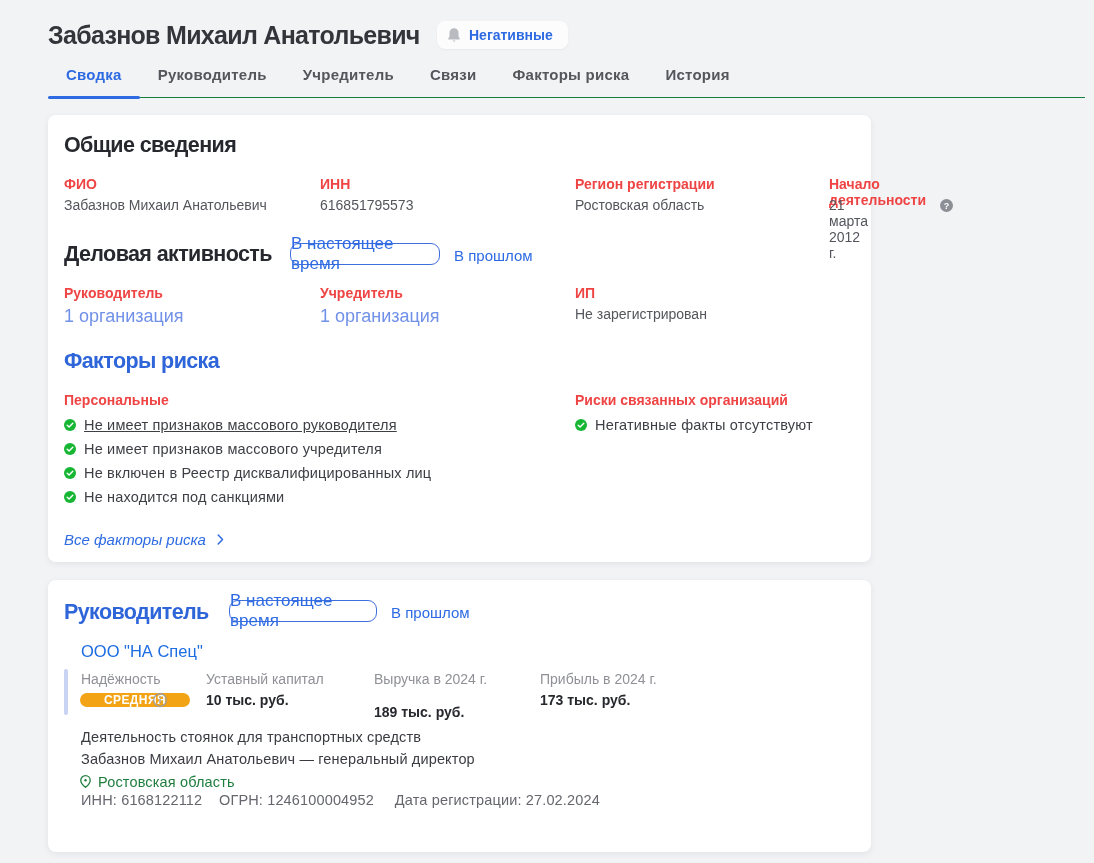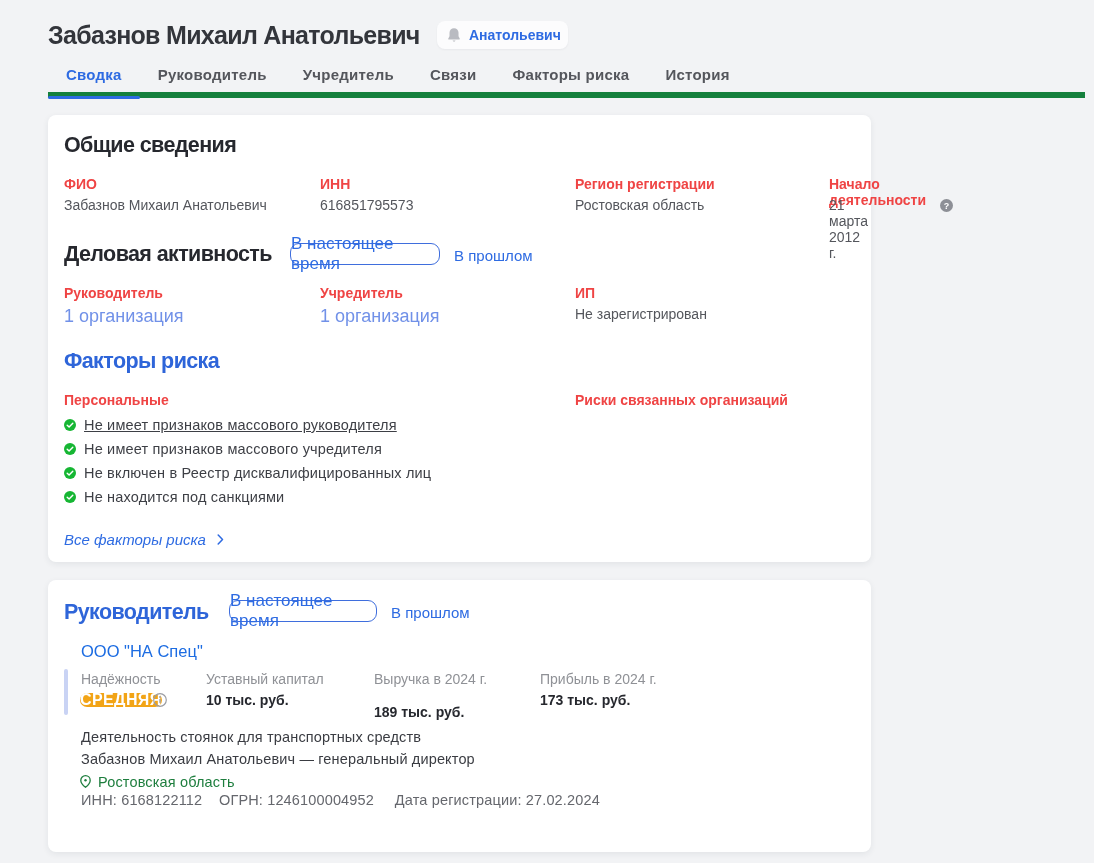--- a/index.html
+++ b/index.html
@@ -24,21 +24,21 @@
   display:flex; align-items:center; justify-content:flex-start;
   padding-left:9px;
 }
 .track-btn svg { display:block; }
 .track-btn span {
   color:#2e6be2; font-weight:bold; font-size:14px; margin-left:7px;
 }
 
 .tabs {
   left:48px; top:60px; width:1037px; height:38px;
-  border-bottom:6px solid #15803d;
+  border-bottom:1px solid #15803d;
   display:flex;
 }
 .tab {
   font-size:15px; font-weight:bold; color:#54565c;
   padding:6px 18px 0 18px; height:38px; position:relative;
   letter-spacing:0.25px;
 }
 .tab.active { color:#2e6be2; }
 .tab.active::after {
   content:""; position:absolute; left:0; right:0; bottom:-1px;
@@ -68,21 +68,21 @@
 </head>
 <body>
 
 <div class="abs h1">Забазнов Михаил Анатольевич</div>
 
 <div class="abs track-btn">
   <svg width="16" height="17" viewBox="0 0 16 17">
     <path fill="#b9bbc1" d="M8 1.2c-2.6 0-4.5 2-4.5 4.6v3.4l-1.2 2.3c-.25.5.1 1.1.66 1.1h10.1c.56 0 .9-.6.66-1.1l-1.2-2.3V5.8c0-2.6-1.9-4.6-4.5-4.6z"></path>
     <path fill="#b9bbc1" d="M6.6 13.6a1.5 1.5 0 0 0 2.9 0z"></path>
   </svg>
-  <span>Анатольевич</span>
+  <span>Негативные</span>
 </div>
 
 <div class="abs tabs">
   <div class="tab active">Сводка</div>
   <div class="tab">Руководитель</div>
   <div class="tab">Учредитель</div>
   <div class="tab">Связи</div>
   <div class="tab">Факторы риска</div>
   <div class="tab">История</div>
 </div>
@@ -142,20 +142,27 @@
       </svg>
     Не включен в Реестр дисквалифицированных лиц
   </div>
   <div class="abs check-item" style="left:16px; top:374px;">
     <svg width="12" height="12" viewBox="0 0 12 12">
         <circle cx="6" cy="6" r="6" fill="#16b633"></circle>
         <path d="M3.2 6.2l1.9 1.9 3.7-3.9" stroke="#fff" stroke-width="1.4" fill="none" stroke-linecap="round" stroke-linejoin="round"></path>
       </svg>
     Не находится под санкциями
   </div>
+  <div class="abs check-item" style="left:527px; top:302px;">
+    <svg width="12" height="12" viewBox="0 0 12 12">
+        <circle cx="6" cy="6" r="6" fill="#16b633"></circle>
+        <path d="M3.2 6.2l1.9 1.9 3.7-3.9" stroke="#fff" stroke-width="1.4" fill="none" stroke-linecap="round" stroke-linejoin="round"></path>
+      </svg>
+    Негативные факты отсутствуют
+  </div>
 
   <div class="abs link" style="left:16px; top:416px;font-style:italic;">Все факторы риска
     <svg width="7" height="11" viewBox="0 0 7 11" style="margin-left:7px;">
         <path d="M1.2 1l4.3 4.5-4.3 4.5" stroke="#2e6be2" stroke-width="1.5" fill="none" stroke-linecap="round" stroke-linejoin="round"></path>
       </svg>
   </div>
 </div>
 
 <div class="abs card" id="card2">
   <div class="abs sec-h blue" style="left:16px; top:20px;">Руководитель</div>
@@ -164,21 +171,21 @@
 
   <div class="abs" style="left:33px; top:62px; font-size:16.5px; color:#1c6ce2;">ООО "НА Спец"</div>
 
   <div class="abs" style="left:16px; top:89px; width:4px; height:46px; background:#c9d3f4; border-radius:2px;"></div>
 
   <div class="abs val" style="left:33px; top:91px; color:#8f9196;">Надёжность</div>
   <div class="abs val" style="left:158px; top:91px; color:#8f9196;">Уставный капитал</div>
   <div class="abs val" style="left:326px; top:91px; color:#8f9196;">Выручка в 2024 г.</div>
   <div class="abs val" style="left:492px; top:91px; color:#8f9196;">Прибыль в 2024 г.</div>
 
-  <div class="abs" style="left:32px; top:113px; height:14px; background:#f2a416; border-radius:7px; color:#fff; font-size:16px; font-weight:bold; letter-spacing:0.4px; display:flex; align-items:center; padding:0 0;">СРЕДНЯЯ</div>
+  <div class="abs" style="left:32px; top:113px; height:14px; background:#f2a416; border-radius:7px; color:#fff; font-size:12px; font-weight:bold; letter-spacing:0.4px; display:flex; align-items:center; padding:0 24px;">СРЕДНЯЯ</div>
   <svg class="abs" style="left:105px; top:113px;" width="14" height="14" viewBox="0 0 14 14">
     <circle cx="7" cy="7" r="6.3" fill="none" stroke="#9b9da3" stroke-width="1.2"></circle>
     <circle cx="7" cy="4" r="0.9" fill="#9b9da3"></circle>
     <rect x="6.3" y="5.8" width="1.4" height="4.4" rx="0.7" fill="#9b9da3"></rect>
   </svg>
   <div class="abs lbl" style="left:158px; top:112px; color:#26282e;">10 тыс. руб.</div>
   <div class="abs lbl" style="left:326px; top:124px; color:#26282e;">189 тыс. руб.</div>
   <div class="abs lbl" style="left:492px; top:112px; color:#26282e;">173 тыс. руб.</div>
 
   <div class="abs" style="left:33px; top:149px; font-size:14.5px; letter-spacing:0.15px; color:#3a3c42;">Деятельность стоянок для транспортных средств</div>

